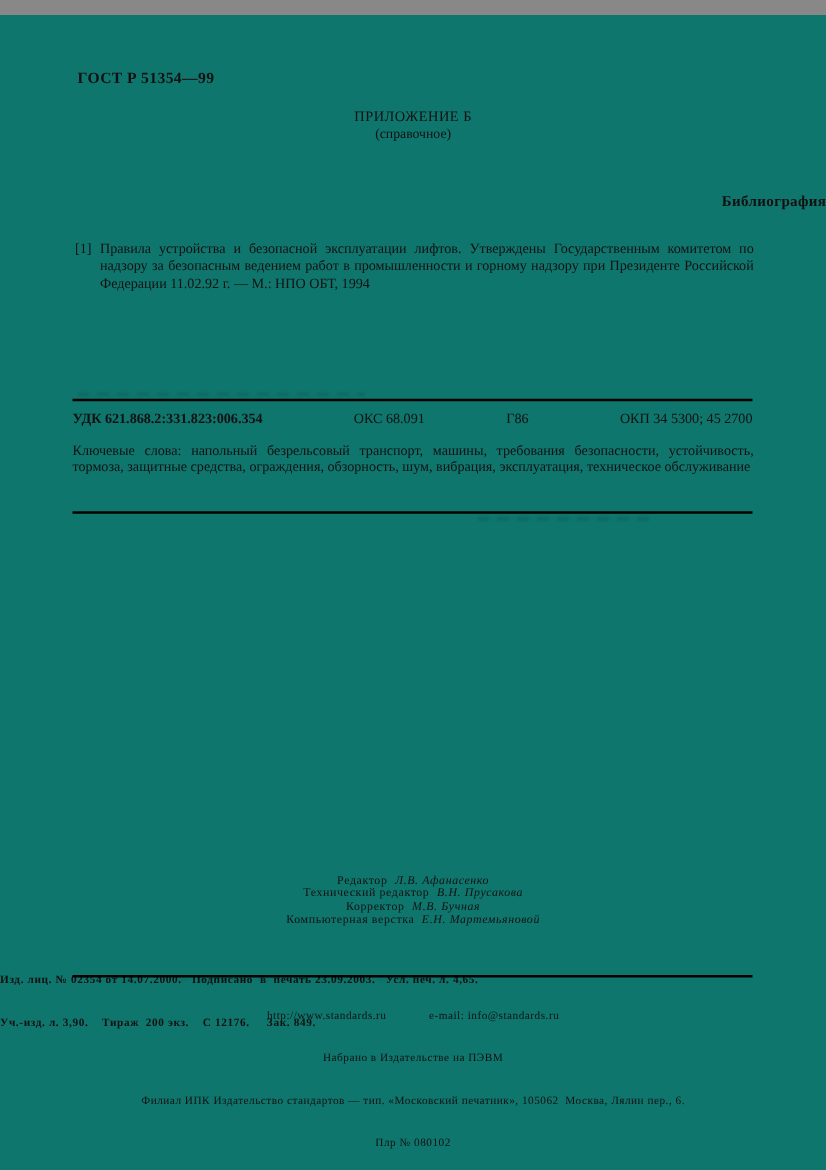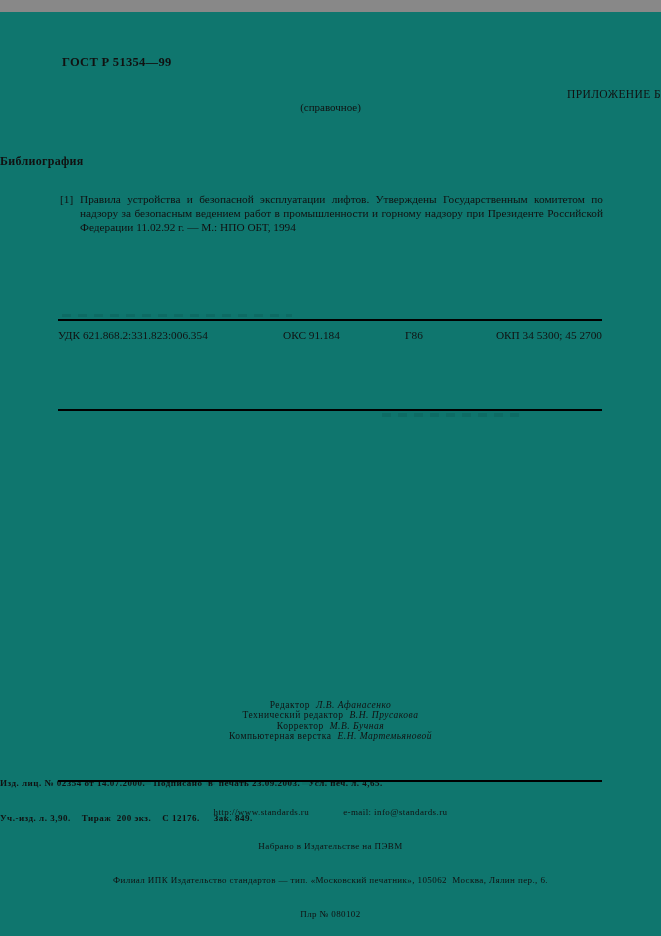--- a/index.html
+++ b/index.html
@@ -22,27 +22,27 @@
     font-size: 12.5px;
     font-weight: bold;
     letter-spacing: 0.3px;
   }
 
   .appendix {
     position: absolute;
     top: 76px; left: 0; width: 100%;
     text-align: center;
   }
-  .appendix-title { font-size: 11.5px; letter-spacing: 0.4px; text-align: right; }
+  .appendix-title { font-size: 11.5px; letter-spacing: 0.4px; }
   .appendix-subtitle { font-size: 11px; margin-top: 1px; }
 
   .bib-heading {
     position: absolute;
     top: 142px; left: 0; width: 100%;
-    text-align: left;
+    text-align: right;
     font-size: 12px;
     font-weight: bold;
     letter-spacing: 0.3px;
   }
 
   .bib-entry {
     position: absolute;
     top: 181px; left: 58px; width: 545px;
     font-size: 11.3px;
     line-height: 13.8px;
@@ -65,21 +65,21 @@
   .rule-2 { top: 397px; height: 2.4px; }
   .rule-3 { top: 768px; height: 2px; }
 
   .udk-row {
     position: absolute;
     top: 317px; left: 58px; width: 544px;
     height: 15px;
     font-size: 11.3px;
   }
   .udk-row span { position: absolute; top: 0; white-space: pre; }
-  .udk-code { left: 0; }
+  .udk-code { left: 0; font-weight: bold; }
   .oks-code { left: 225px; }
   .g-code   { left: 347px; }
   .okp-code { right: 0; padding-left: 16px; }
 
   .keywords {
     position: absolute;
     top: 343px; left: 58px; width: 545px;
     font-size: 11.3px;
     line-height: 13.2px;
     text-align: justify;
@@ -145,25 +145,26 @@
 
   <div class="bib-entry">
     <span class="bib-ref">[1]</span>
     <div class="bib-text">Правила устройства и безопасной эксплуатации лифтов. Утверждены Государственным комитетом по надзору за безопасным ведением работ в промышленности и горному надзору при Президенте Российской Федерации 11.02.92 г. — М.: НПО ОБТ, 1994</div>
   </div>
 
   <div class="rule rule-1"></div>
 
   <div class="udk-row">
     <span class="udk-code">УДК 621.868.2:331.823:006.354</span>
-    <span class="oks-code">ОКС 91.184</span>
+    <span class="oks-code">ОКС 68.091</span>
     <span class="g-code">Г86</span>
     <span class="okp-code">ОКП 34 5300; 45 2700</span>
   </div>
 
+  <div class="keywords">Ключевые слова: напольный безрельсовый транспорт, машины, требования безопасности, устойчивость, тормоза, защитные средства, ограждения, обзорность, шум, вибрация, эксплуатация, техническое обслуживание</div>
 
   <div class="rule rule-2"></div>
 
   <div class="credits">
     <div>
       <span class="credit-role">Редактор</span><span class="credit-name">Л.В. Афанасенко</span>
     </div>
     <div>
       <span class="credit-role">Технический редактор</span><span class="credit-name">В.Н. Прусакова</span>
     </div>

